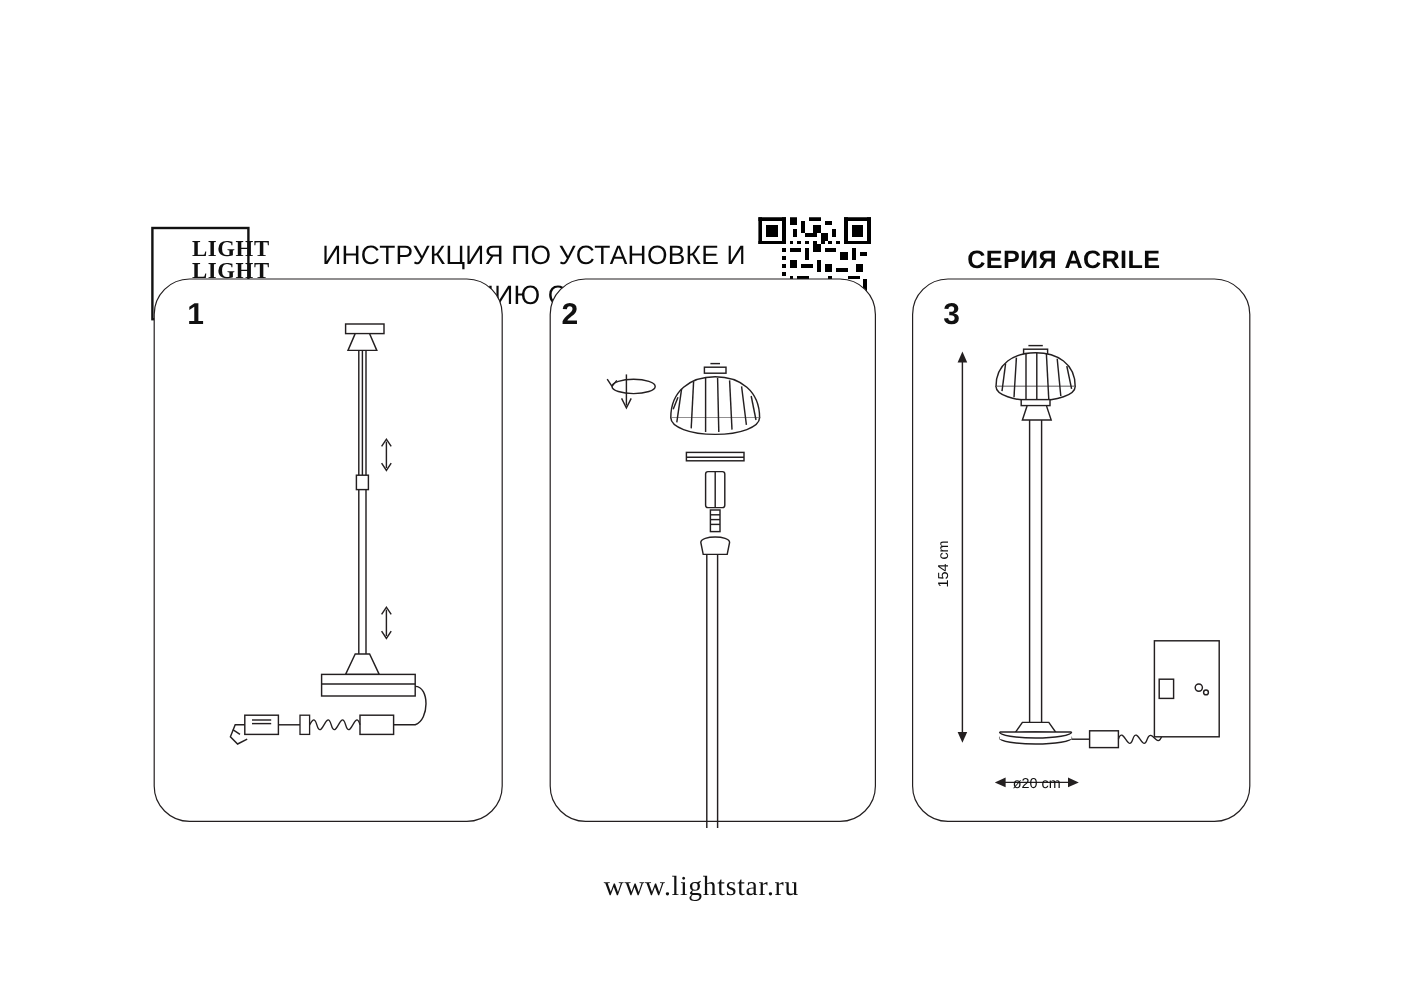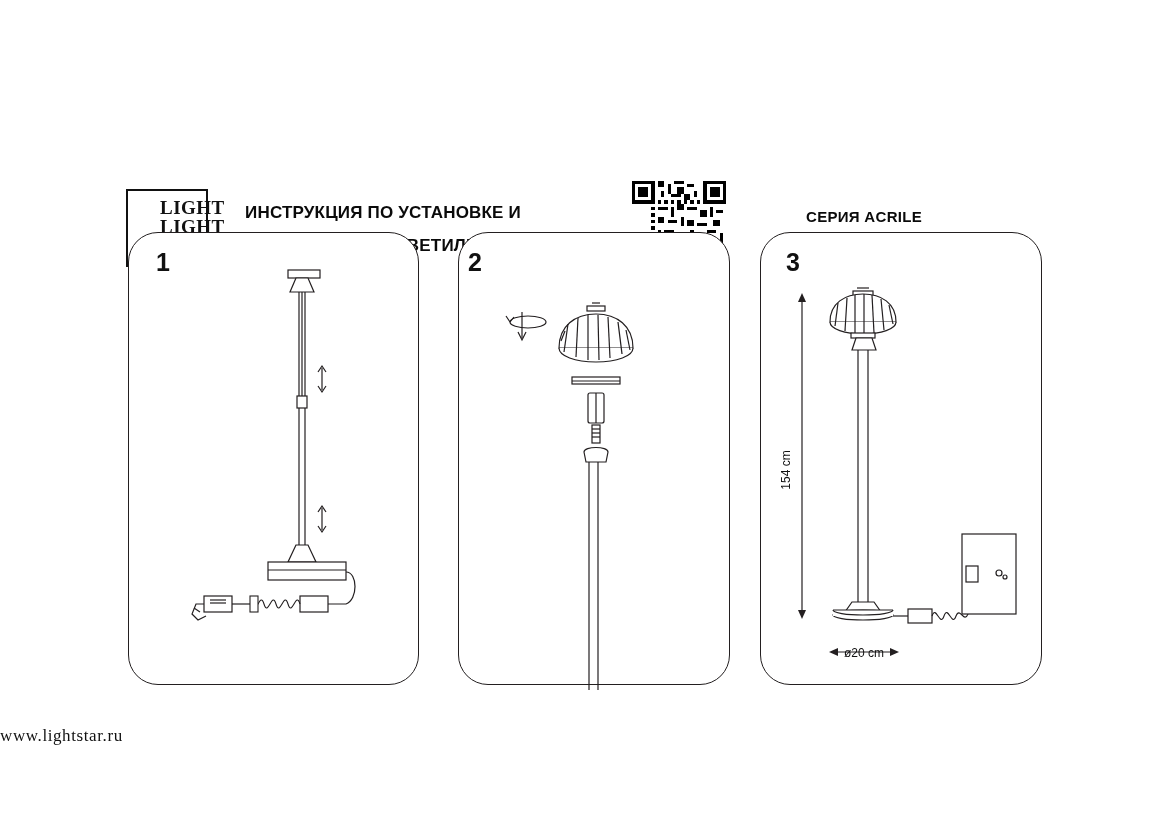--- a/index.html
+++ b/index.html
@@ -73,43 +73,44 @@
   .logo-flag i { display:block; width: 33.33%; height: 100%; }
   .flag-g { background: #2a8a3e; }
   .flag-w { background: #ffffff; }
   .flag-r { background: #c8102e; }
 
   .title {
     position: absolute;
     left: 245px;
     top: 108px;
     width: 400px;
-    font-weight: bold;
-    font-size: 17px;
+    font-weight: normal;
+    font-size: 22px;
     line-height: 33px;
     letter-spacing: 0.2px;
     color: #0a0a0a;
+    text-align: center;
   }
   .title .l2 { display: block; }
 
   .qr {
     position: absolute;
     left: 632px;
     top: 93px;
     width: 94px;
     height: 94px;
   }
 
   .series {
     position: absolute;
     left: 806px;
     top: 113px;
     width: 330px;
     font-weight: bold;
-    font-size: 15px;
+    font-size: 21px;
     line-height: 31px;
     letter-spacing: 0.3px;
     color: #0a0a0a;
   }
 
   
   .panel {
     position: absolute;
     border: 1.6px solid #231f20;
     border-radius: 30px;
@@ -135,23 +136,23 @@
     left: 0;
     top: 0;
   }
 
   
   .footer {
     position: absolute;
     left: 0;
     top: 726px;
     width: 1169px;
-    text-align: left;
+    text-align: center;
     font-family: "Liberation Serif", serif;
-    font-size: 17px;
+    font-size: 23px;
     letter-spacing: 0.6px;
     color: #111;
   }
 </style>
 </head>
 <body>
 
 <div class="page">
 
   <div class="header">

